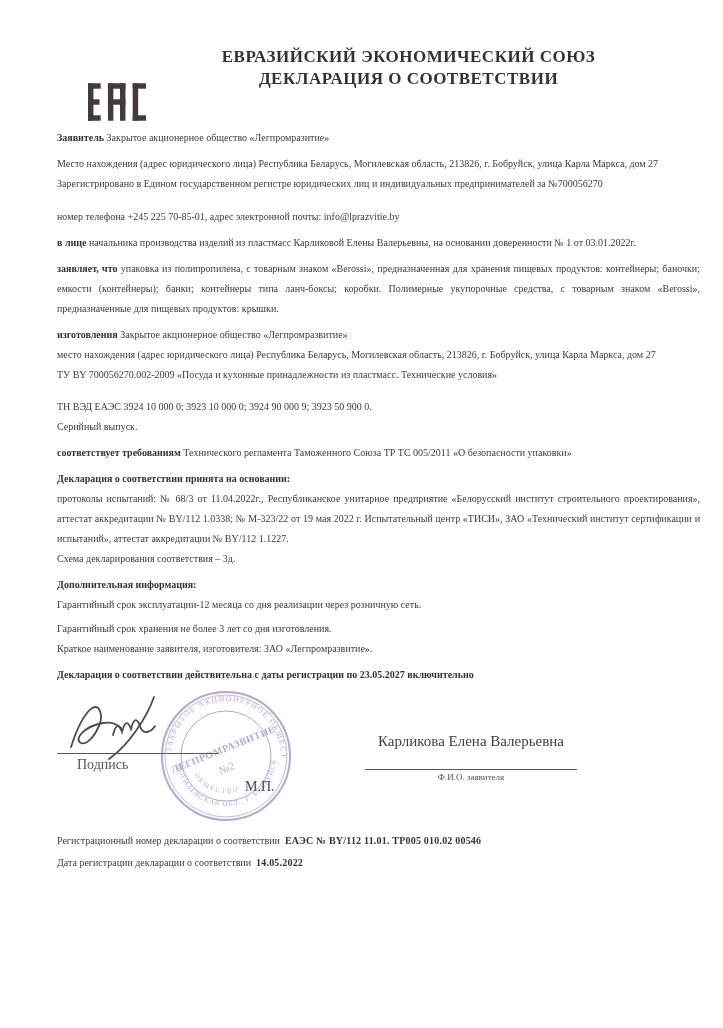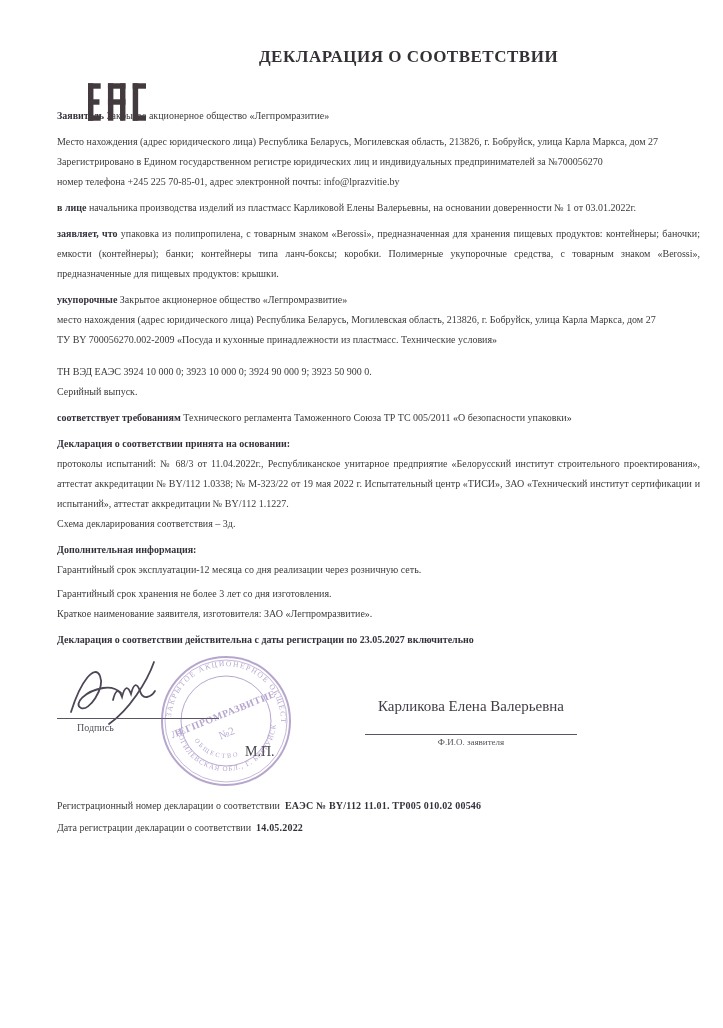--- a/index.html
+++ b/index.html
@@ -44,21 +44,21 @@
     height:128px;
     margin-top:6px;
   }
   .sig-svg{position:absolute;left:0;top:2px;}
   .sig-underline{
     position:absolute;left:0;top:62px;width:162px;
     border-bottom:1.2px solid #5a5560;
   }
   .sig-caption{
     position:absolute;left:20px;top:66px;
-    font-size:10px;color:#56525c;
+    font-size:14px;color:#56525c;
   }
   .mp-label{
     position:absolute;left:188px;top:44px;
     font-size:14px;color:#47434c;margin-top:44px;
   }
   .stamp{
     position:absolute;left:102px;top:-2px;
     width:134px;height:134px;
     opacity:0.55;
   }
@@ -95,35 +95,36 @@
       <rect x="33" y="0" width="29" height="9"></rect>
       <rect x="33" y="26.5" width="29" height="9"></rect>
 
       <rect x="74" y="0" width="9" height="62"></rect>
       <rect x="74" y="0" width="22" height="9"></rect>
       <rect x="74" y="53" width="22" height="9"></rect>
     </g>
   </svg>
 
   <div class="doc-title">
+    <div>ЕВРАЗИЙСКИЙ ЭКОНОМИЧЕСКИЙ СОЮЗ</div>
     <div>ДЕКЛАРАЦИЯ О СООТВЕТСТВИИ</div>
   </div>
 
   <div class="content body-text">
 
     <p class="para"><b>Заявитель</b> <span>Закрытое акционерное общество «Легпромразитие»</span></p>
     <p class="para" style="margin-bottom:0">Место нахождения (адрес юридического лица) Республика Беларусь, Могилевская область, 213826, г. Бобруйск, улица Карла Маркса, дом 27</p>
-    <p class="para" style="margin-bottom:0">Зарегистрировано в Едином государственном регистре юридических лиц и индивидуальных предпринимателей за №700056270</p>
+    <p class="para" style="margin-bottom:13px">Зарегистрировано в Едином государственном регистре юридических лиц и индивидуальных предпринимателей за №700056270</p>
     <p class="para">номер телефона +245 225 70-85-01, адрес электронной почты: info@lprazvitie.by</p>
 
     <p class="para"><b>в лице</b> <span>начальника производства изделий из пластмасс Карликовой Елены Валерьевны, на основании доверенности № 1 от 03.01.2022г.</span></p>
 
     <p class="para"><b>заявляет, что</b> <span>упаковка из полипропилена, с товарным знаком «Berossi», предназначенная для хранения пищевых продуктов: контейнеры; баночки; емкости (контейнеры); банки; контейнеры типа ланч-боксы; коробки. Полимерные укупорочные средства, с товарным знаком «Berossi», предназначенные для пищевых продуктов: крышки.</span></p>
 
-    <p class="para" style="margin-bottom:0"><b>укупорочные</b> <span>Закрытое акционерное общество «Легпромразвитие»</span></p>
+    <p class="para" style="margin-bottom:0"><b>изготовления</b> <span>Закрытое акционерное общество «Легпромразвитие»</span></p>
     <p class="para" style="margin-bottom:0">место нахождения (адрес юридического лица) Республика Беларусь, Могилевская область, 213826, г. Бобруйск, улица Карла Маркса, дом 27</p>
     <p class="para" style="margin-bottom:12px">ТУ BY 700056270.002-2009 «Посуда и кухонные принадлежности из пластмасс. Технические условия»</p>
     <p class="para" style="margin-bottom:0">ТН ВЭД ЕАЭС 3924 10 000 0; 3923 10 000 0; 3924 90 000 9; 3923 50 900 0.</p>
     <p class="para">Серийный выпуск.</p>
 
     <p class="para"><b>соответствует требованиям</b> <span>Технического регламента Таможенного Союза ТР ТС 005/2011 «О безопасности упаковки»</span></p>
 
     <p class="para bold-line" style="margin-bottom:0">Декларация о соответствии принята на основании:</p>
     <p class="para" style="margin-bottom:0">протоколы испытаний: № 68/3 от 11.04.2022г., Республиканское унитарное предприятие «Белорусский институт строительного проектирования», аттестат аккредитации № BY/112 1.0338; № М-323/22 от 19 мая 2022 г. Испытательный центр «ТИСИ», ЗАО «Технический институт сертификации и испытаний», аттестат аккредитации № BY/112 1.1227.</p>
     <p class="para">Схема декларирования соответствия – 3д.</p>

